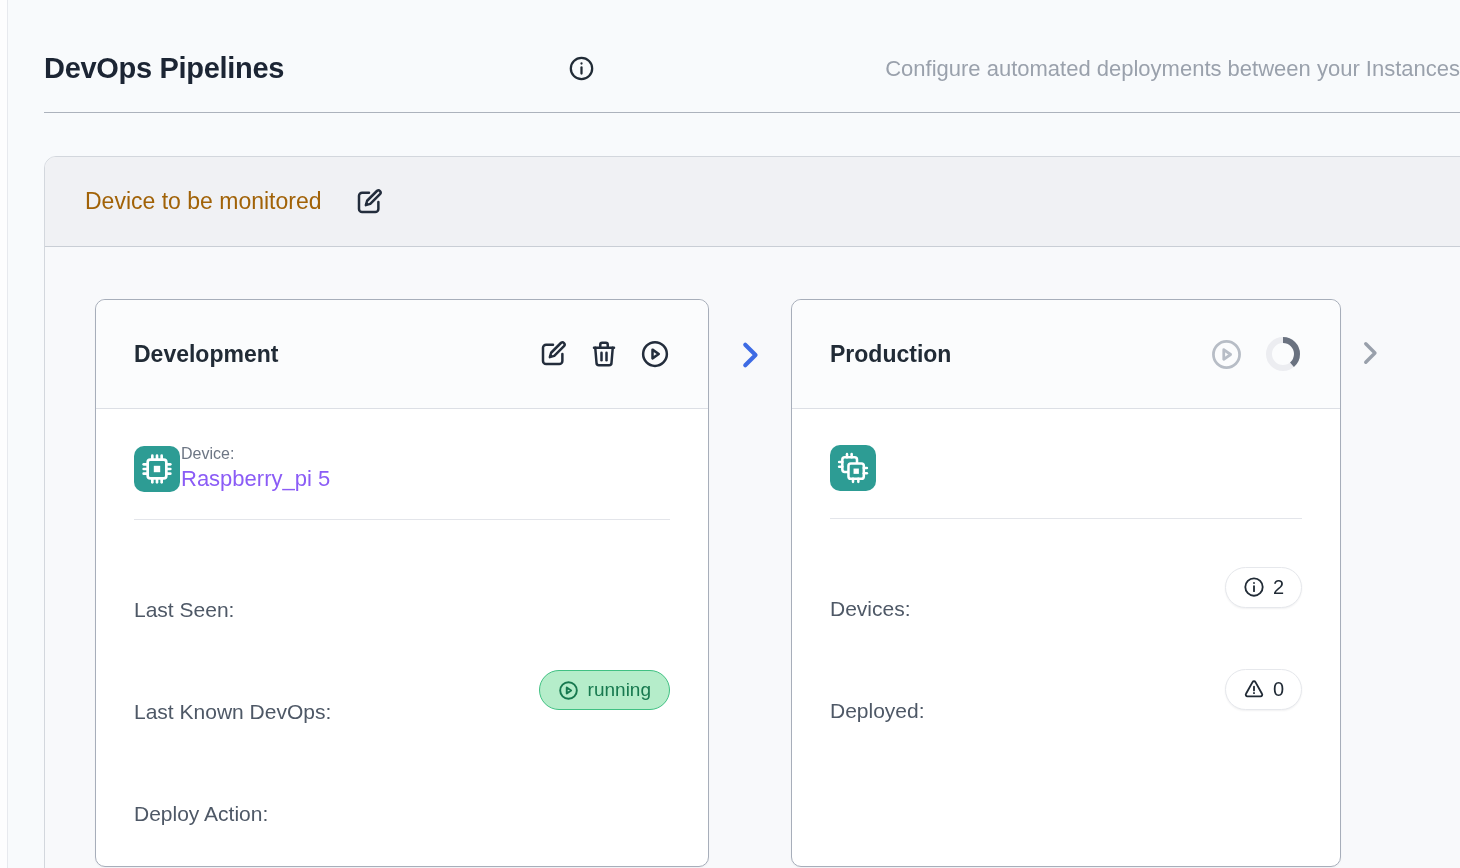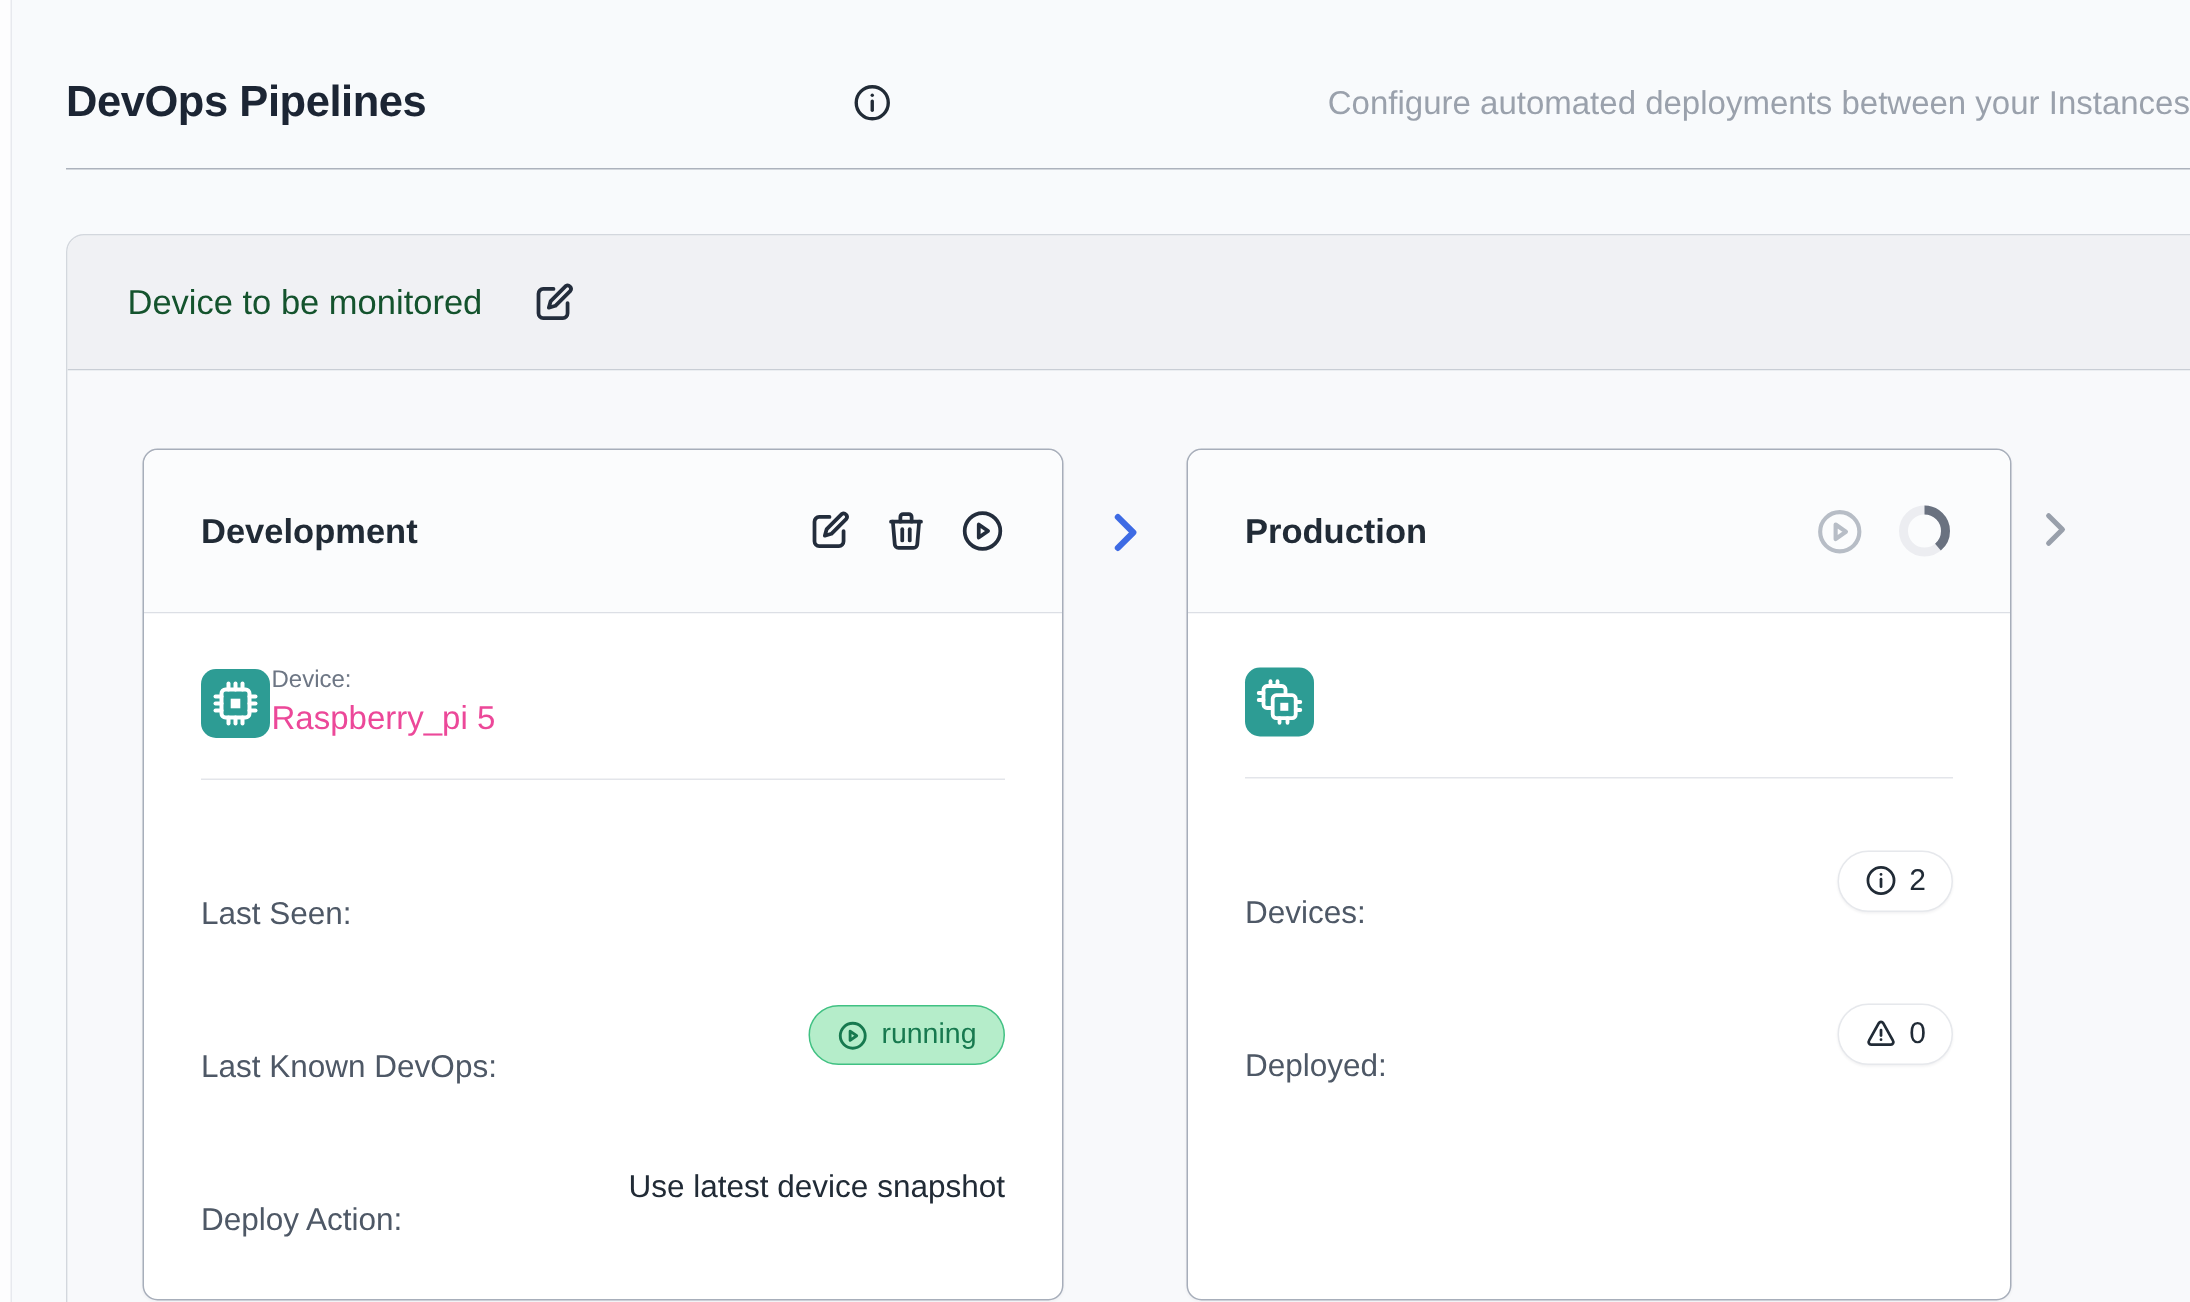--- a/index.html
+++ b/index.html
@@ -27,21 +27,21 @@
   
   .panel {
     margin-top:43px; margin-right:-12px;
     border:1px solid #d3d7dd; border-radius:12px;
     overflow:hidden;
   }
   .panel-header {
     background:#f0f1f4; border-bottom:1px solid #c9ced5;
     height:90px; display:flex; align-items:center; gap:32px; padding:0 40px;
   }
-  .panel-title { font-size:23px; font-weight:500; color:#14532d; }
+  .panel-title { font-size:23px; font-weight:500; color:#a16207; }
   .panel-header .icon-btn svg { width:30px; height:30px; }
   .panel-body {
     background:#f8f9fb;
     padding:52px 16px 44px 50px;
     display:flex; align-items:stretch;
   }
 
   
   .card {
     background:#fff; border:1px solid #a7aeba; border-radius:10px;
@@ -64,21 +64,21 @@
   .card-body { padding:36px 38px 40px; }
 
   
   .device-row { display:flex; align-items:center; gap:1px; }
   .device-icon {
     width:46px; height:46px; border-radius:10px; flex:0 0 46px;
     background:#2d9c94; display:flex; align-items:center; justify-content:center;
   }
   .device-icon svg { width:32px; height:32px; }
   .device-label { font-size:16px; color:#6d7684; margin-bottom:3px; }
-  .device-name  { font-size:22px; color:#ec4899; }
+  .device-name  { font-size:22px; color:#8b5cf6; }
   .body-divider { border-top:1px solid #e3e5ea; margin-top:27px; }
 
   
   .kv-row { display:flex; justify-content:space-between; align-items:center; margin-top:34px; min-height:44px; }
   .kv-label { font-size:21px; color:#4e5866;margin-top:44px; }
   .kv-value { font-size:21px; color:#212b36; }
 
   .status-badge {
     display:inline-flex; align-items:center; gap:9px;
     background:#b5edca; border:1.5px solid #41c183; color:#17794f;
@@ -209,21 +209,20 @@
                   <circle cx="12" cy="12" r="9.5"></circle>
                     <path d="M10 8.5l5 3.5-5 3.5z"></path>
                 </svg>
               </span>
               <span>running</span>
             </span>
           </div>
 
           <div class="kv-row">
             <span class="kv-label">Deploy Action:</span>
-            <span class="kv-value">Use latest device snapshot</span>
           </div>
         </div>
       </div>
 
       <div class="arrow-col flow chev-blue">
         <span style="display:flex">
           <svg viewBox="0 0 24 24" fill="none" stroke-width="2.6" stroke-linecap="round" stroke-linejoin="round">
             <polyline points="9 5.5 15.5 12 9 18.5"></polyline>
           </svg>
         </span>

